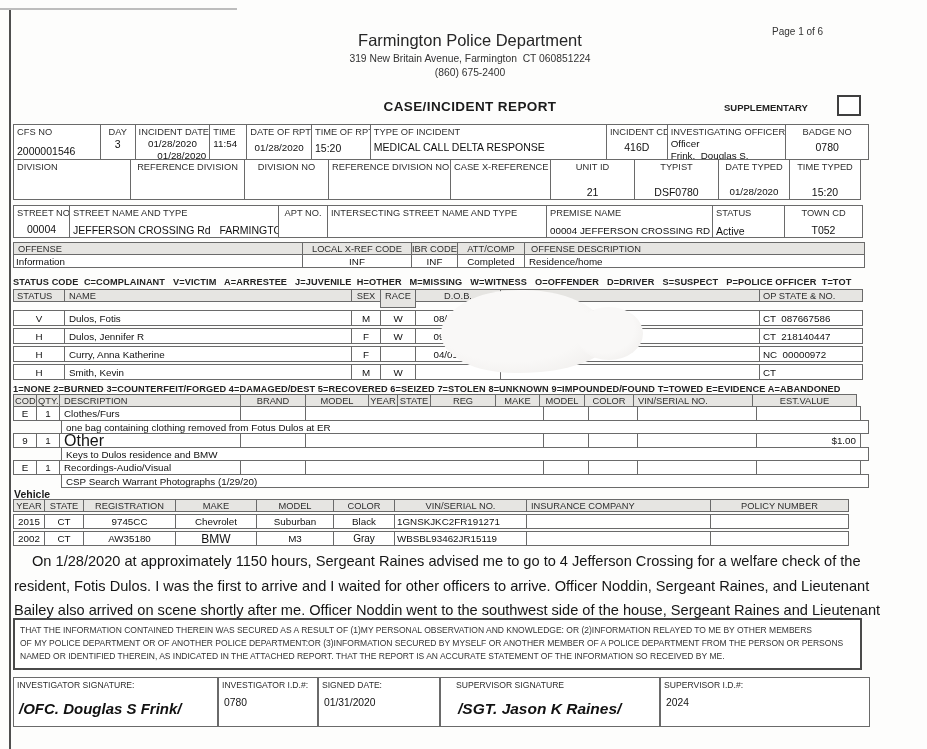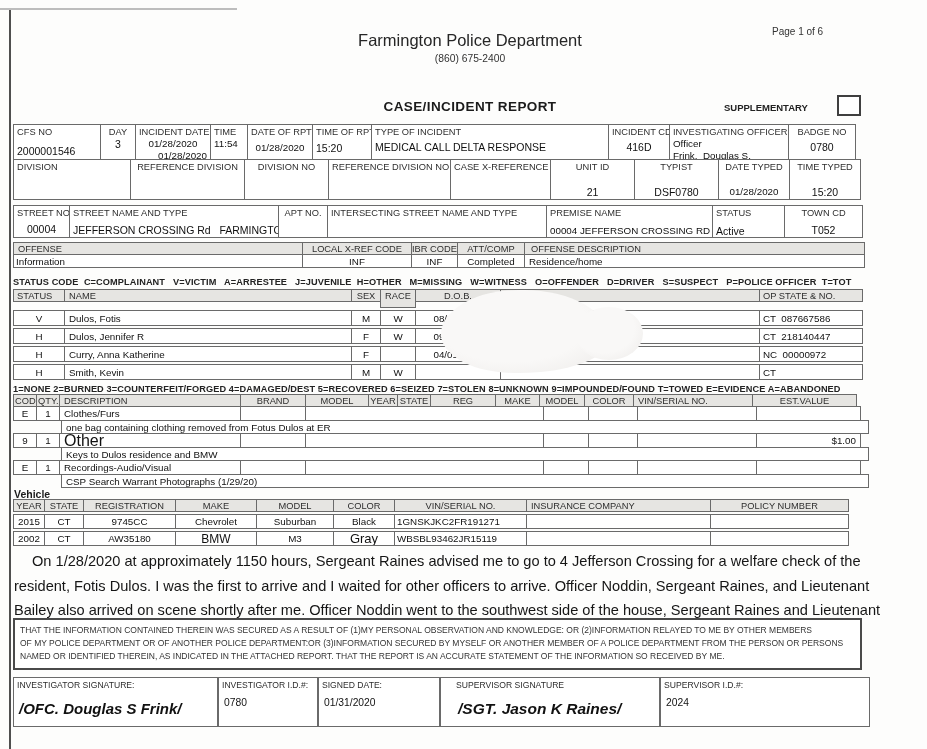--- a/index.html
+++ b/index.html
@@ -54,20 +54,21 @@
 </style>
 </head>
 <body>
 
 <div class="sheet">
   <div class="edge-left"></div>
   <div class="edge-top"></div>
 
   <div class="dept">
     <div class="dept-name">Farmington Police Department</div>
+    <div class="dept-addr">319 New Britain Avenue, Farmington  CT 060851224</div>
     <div class="dept-phone">(860) 675-2400</div>
   </div>
   <div class="pagelab">Page 1 of 6</div>
   <div class="rpt-title">CASE/INCIDENT REPORT</div>
   <div class="supp">SUPPLEMENTARY</div>
   <div class="suppbox"></div>
 
   <div class="form1 stack">
     <div class="r">
       <div class="c pad" style="width:88px;height:36px;">
@@ -101,21 +102,21 @@
       </div>
       <div class="c pad cc" style="width:62px;height:36px;">
         <div class="lb">INCIDENT CD</div>
         <div class="vl" style="margin-top:3px;">416D</div>
       </div>
       <div class="c pad" style="width:120px;height:36px;">
         <div class="lb">INVESTIGATING OFFICER</div>
         <div class="vl" style="font-size:9.8px;">Officer</div>
         <div class="vl" style="font-size:9.8px;">Frink,  Douglas S.</div>
       </div>
-      <div class="c pad cc" style="width:68px;height:36px;">
+      <div class="c pad cc" style="width:84px;height:36px;">
         <div class="lb">BADGE NO</div>
         <div class="vl" style="margin-top:3px;">0780</div>
       </div>
     </div>
     <div class="r">
       <div class="c pad" style="width:118px;height:41px;">
         <div class="lb">DIVISION</div>
       </div>
       <div class="c pad cc" style="width:115px;height:41px;">
         <div class="lb">REFERENCE DIVISION</div>
@@ -336,21 +337,21 @@
       <div class="c vl" style="width:133px;height:15px;padding:1px 2px;font-size:9.8px;">1GNSKJKC2FR191271</div>
       <div class="c vl" style="width:185px;height:15px;padding:1px 2px;font-size:9.8px;"></div>
       <div class="c vl" style="width:139px;height:15px;padding:1px 2px;font-size:9.8px;"></div>
     </div>
     <div class="r vrow">
       <div class="c vl cc" style="width:32px;height:15px;padding:1px 0;font-size:9.8px;">2002</div>
       <div class="c vl cc" style="width:40px;height:15px;padding:1px 0;font-size:9.8px;">CT</div>
       <div class="c vl cc" style="width:93px;height:15px;padding:1px 0;font-size:9.8px;">AW35180</div>
       <div class="c vl cc" style="width:82px;height:15px;padding:1px 16px;font-size:12px;">BMW</div>
       <div class="c vl cc" style="width:78px;height:15px;padding:1px 0;font-size:9.8px;">M3</div>
-      <div class="c vl cc" style="width:62px;height:15px;padding:1px 0;font-size:13px;">Gray</div>
+      <div class="c vl cc" style="width:62px;height:15px;padding:1px 0;font-size:10px;">Gray</div>
       <div class="c vl" style="width:133px;height:15px;padding:1px 2px;font-size:9.8px;">WBSBL93462JR15119</div>
       <div class="c vl" style="width:185px;height:15px;padding:1px 2px;font-size:9.8px;"></div>
       <div class="c vl" style="width:139px;height:15px;padding:1px 2px;font-size:9.8px;"></div>
     </div>
   </div>
 
   <div class="narr">On 1/28/2020 at approximately 1150 hours, Sergeant Raines advised me to go to 4 Jefferson Crossing for a welfare check of the resident, Fotis Dulos.  I was the first to arrive and I waited for other officers to arrive.  Officer Noddin, Sergeant Raines, and Lieutenant Bailey also arrived on scene shortly after me.  Officer Noddin went to the southwest side of the house, Sergeant Raines and Lieutenant</div>
 
   <div class="affi">
     <div class="affi-line">THAT THE INFORMATION CONTAINED THEREIN WAS SECURED AS A RESULT OF (1)MY PERSONAL OBSERVATION AND KNOWLEDGE: OR (2)INFORMATION RELAYED TO ME BY OTHER MEMBERS</div>

